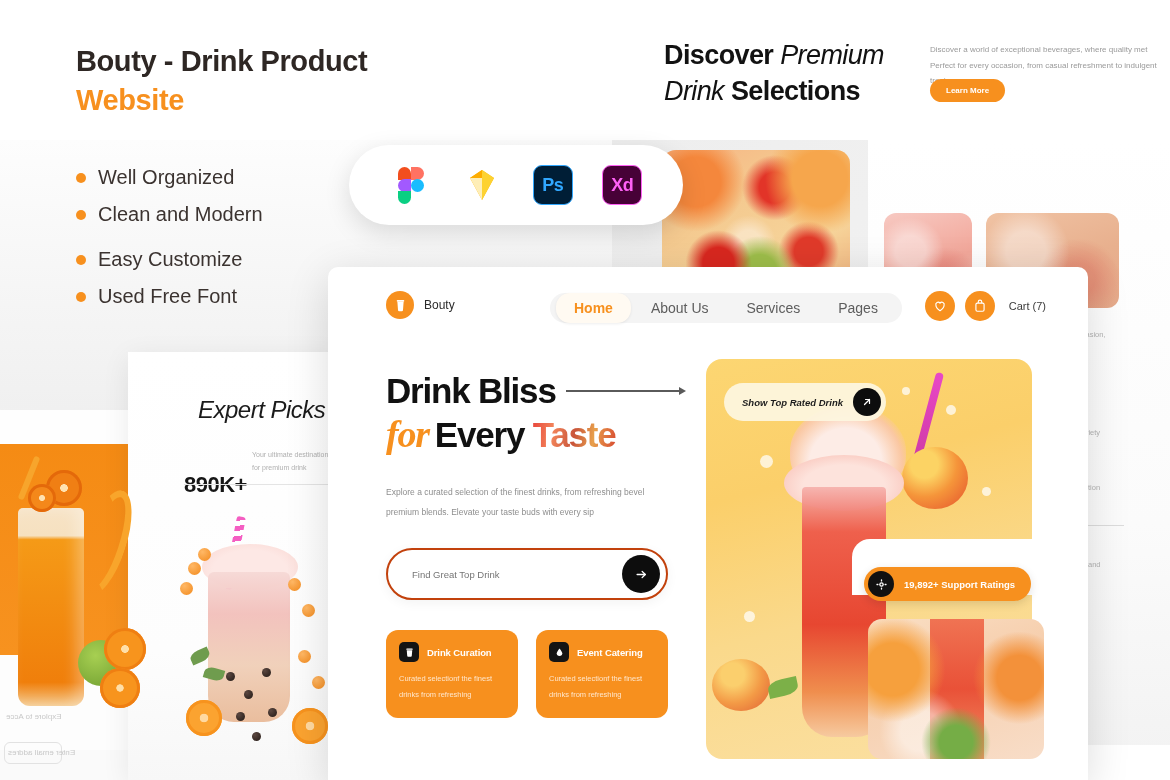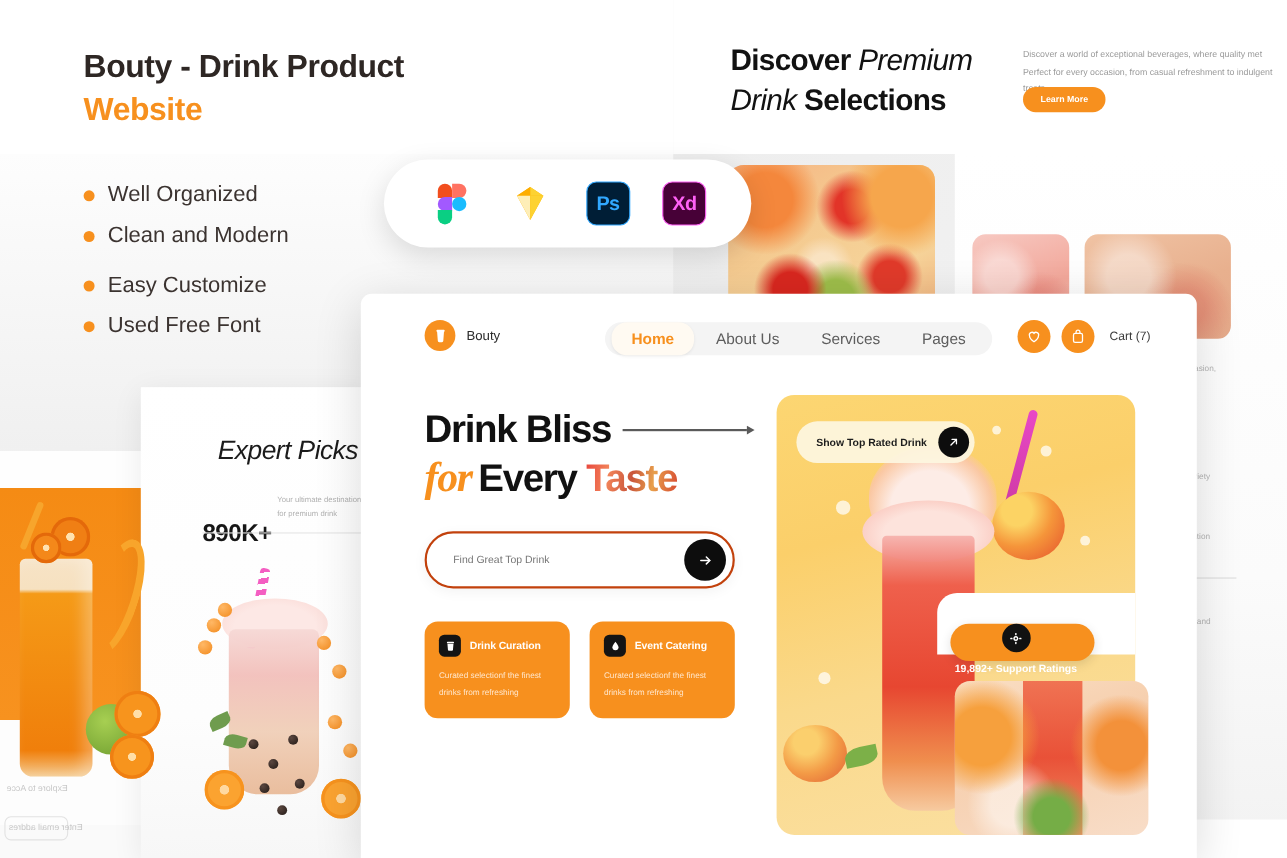--- a/index.html
+++ b/index.html
@@ -363,29 +363,29 @@
   .hero-img-sub::after { content:''; position:absolute; inset:0;
     background:
       radial-gradient(circle at 14% 36%, #f6a03d 0 15%, transparent 30%),
       radial-gradient(circle at 86% 42%, #f3913a 0 13%, transparent 27%),
       radial-gradient(circle at 50% 88%, #75ad46 0 11%, transparent 23%),
       radial-gradient(circle at 30% 80%, rgba(255,255,255,.5) 0 12%, transparent 25%); }
 
   .badge-top {
     position:absolute; left: 396px; top: 116px; height: 38px;
     background: rgba(253,246,224,.93); border-radius: 20px;
-    display:flex; align-items:center; gap: 10px; padding: 0 5px 0 18px; cursor:pointer;
+    display:flex; align-items:center; gap: 10px; padding: 0 5px 0 18px; cursor:pointer;font-style:italic;
   }
   .badge-top-text { font-size: 9.5px; font-weight:700; color:#1d1d1d; white-space:nowrap; }
   .badge-circle { width: 28px; height:28px; border-radius:50%; background:#0d0d0d; color:#fff;
     display:flex;align-items:center;justify-content:center; flex:none; }
   .badge-ratings {
     position:absolute; left: 536px; top: 300px; height: 34px; background:#f7901e;
     border-radius: 18px; display:flex; align-items:center; gap: 10px; padding: 0 16px 0 4px;
-    box-shadow: 0 3px 10px rgba(0,0,0,.12); cursor:pointer;flex-direction:column;
+    box-shadow: 0 3px 10px rgba(0,0,0,.12); cursor:pointer;
   }
   .badge-ratings-text { font-size: 9.5px; font-weight:700; color:#fff; white-space:nowrap; }
   .ratings-circle { width: 26px; height:26px; border-radius:50%; background:#111;
     display:flex;align-items:center;justify-content:center; flex:none; }
 </style>
 </head>
 <body>
 
 <div id="stage">
 
@@ -549,20 +549,21 @@
         <span class="arrow-line">
           <span class="ln"></span>
             <span class="hd"></span>
         </span>
       </div>
       <div class="hero-h2">
         <span class="for">for</span><span>Every</span>
         <span class="taste">Taste</span>
       </div>
 
+      <div class="hero-para">Explore a curated selection of the finest drinks, from refreshing bevel premium blends. Elevate your taste buds with every sip</div>
 
       <div class="search-box">
         <input class="search-input" type="text" placeholder="Find Great Top Drink" style="">
         <span class="search-go">
           <svg width="15" height="15" viewBox="0 0 24 24" fill="none" stroke="#fff" stroke-width="2.2" stroke-linecap="round" stroke-linejoin="round">
             <line x1="5" y1="12" x2="18" y2="12"></line>
               <polyline points="13,7 18,12 13,17"></polyline>
           </svg>
         </span>
       </div>

